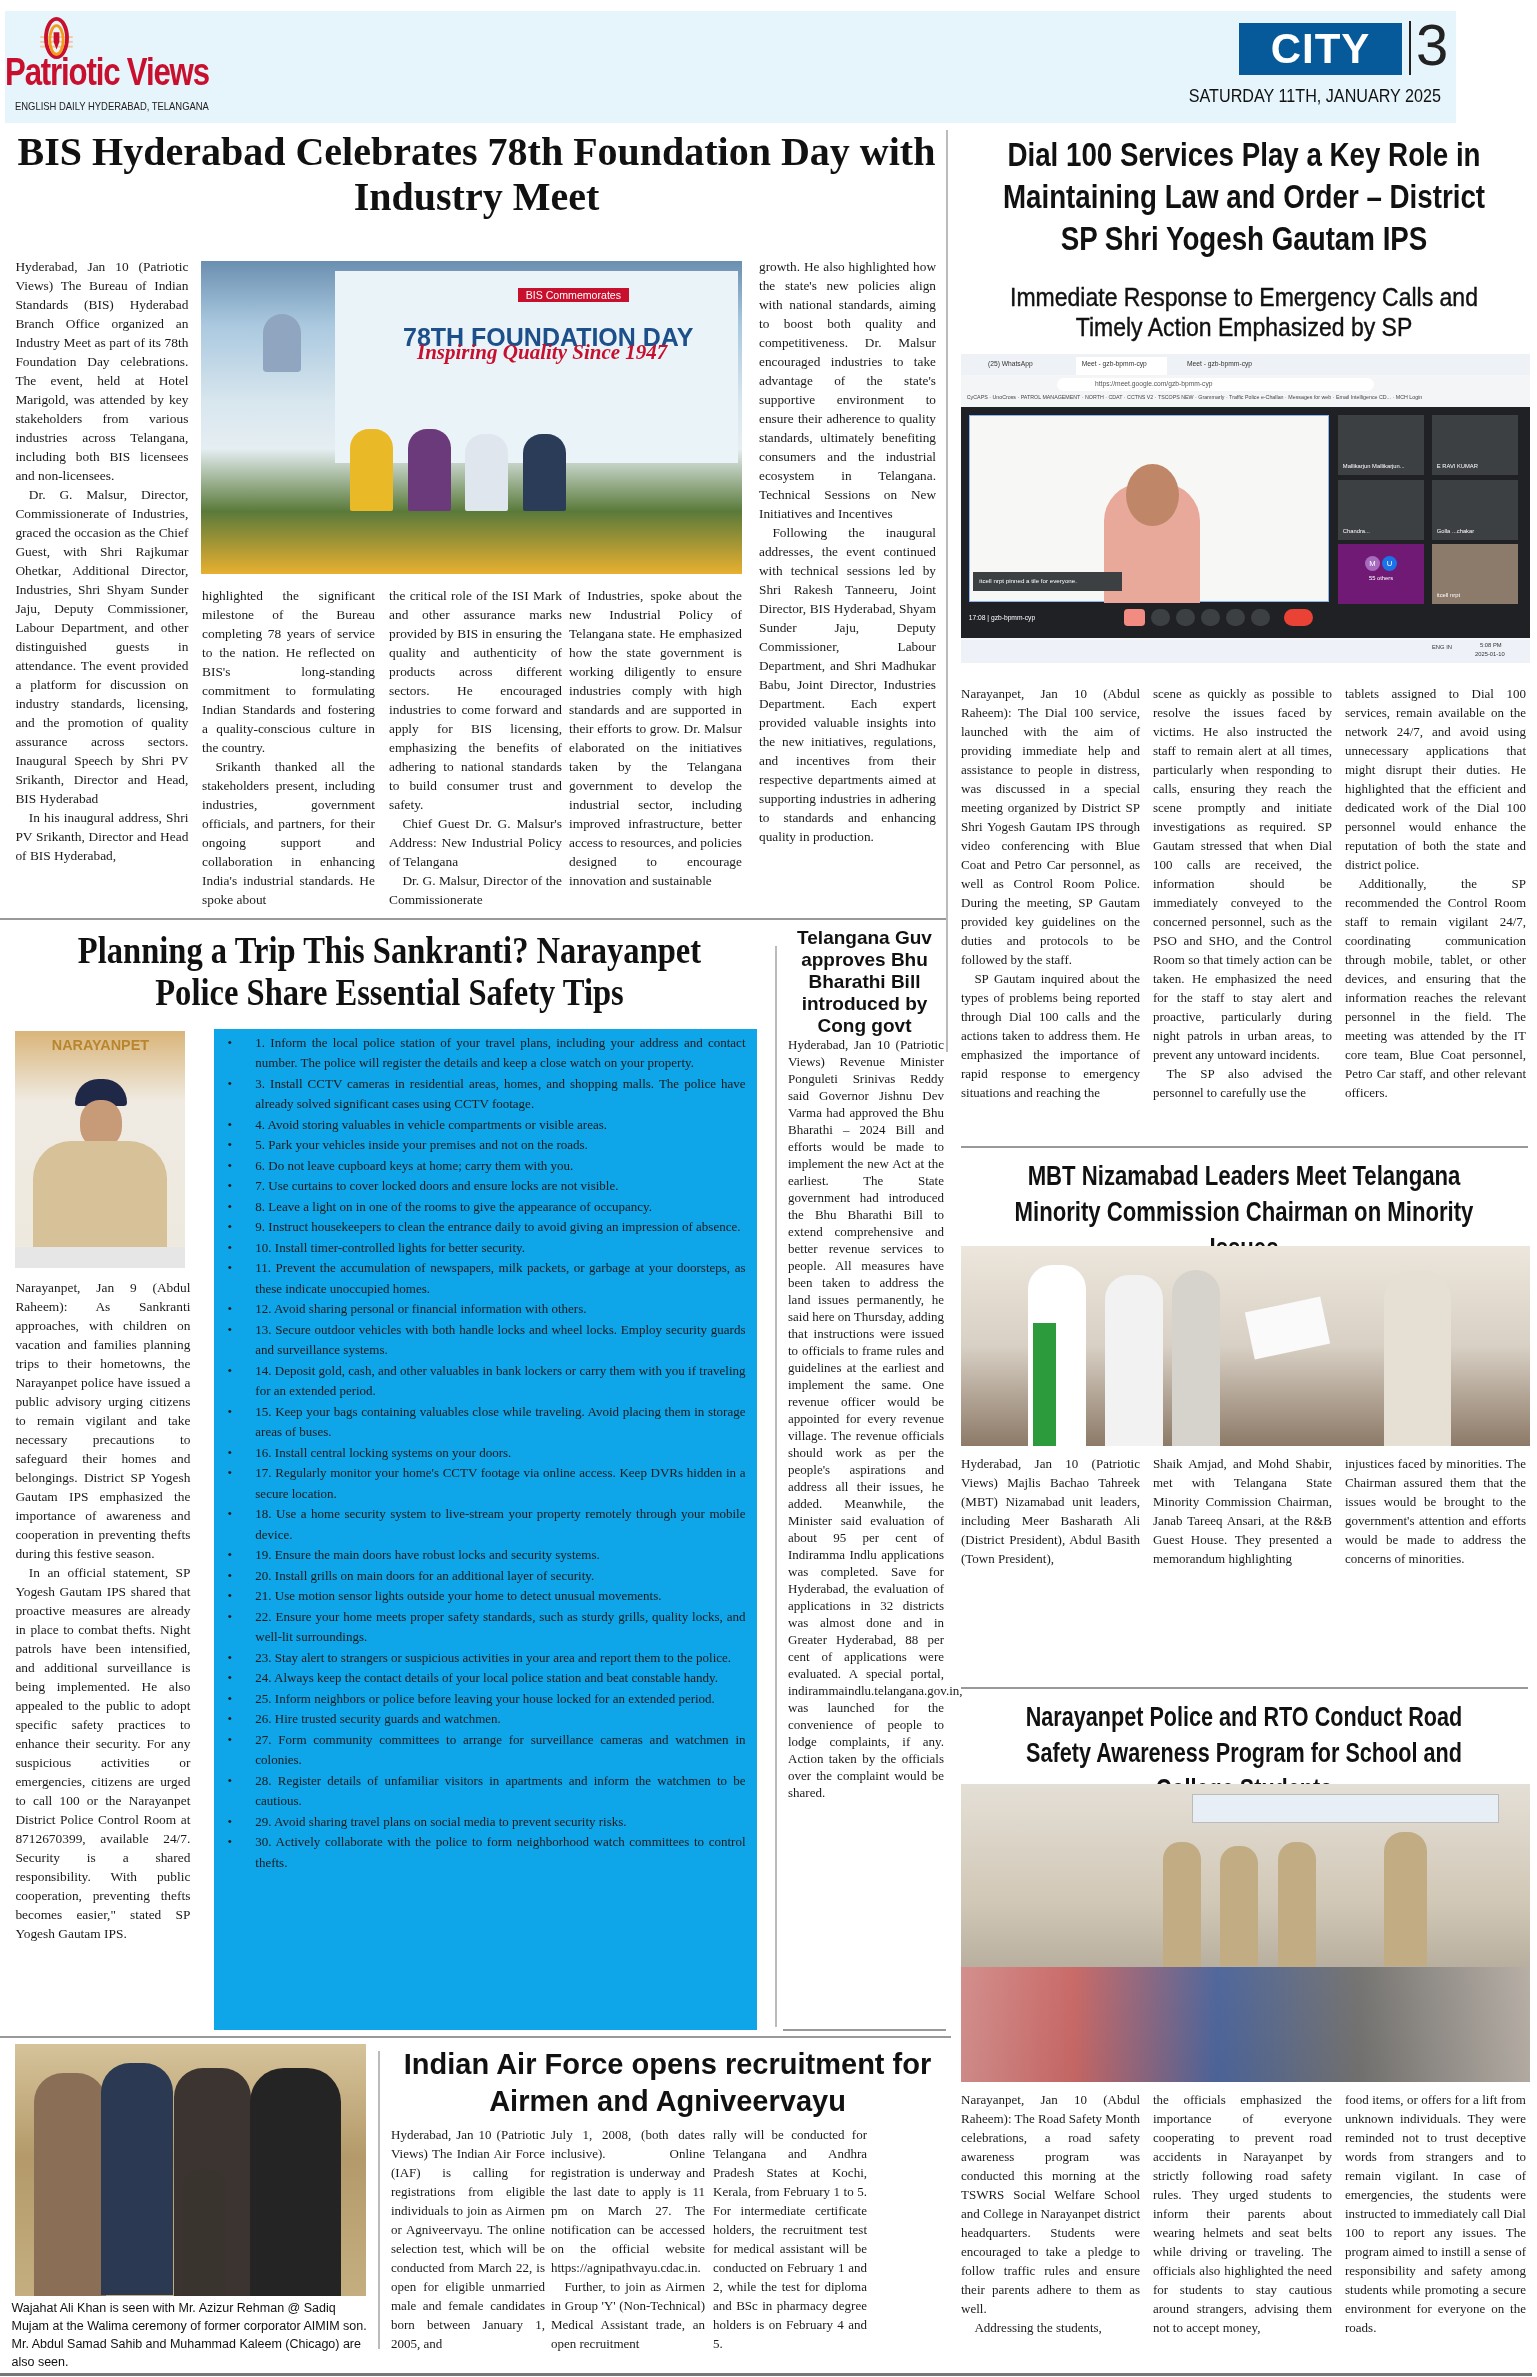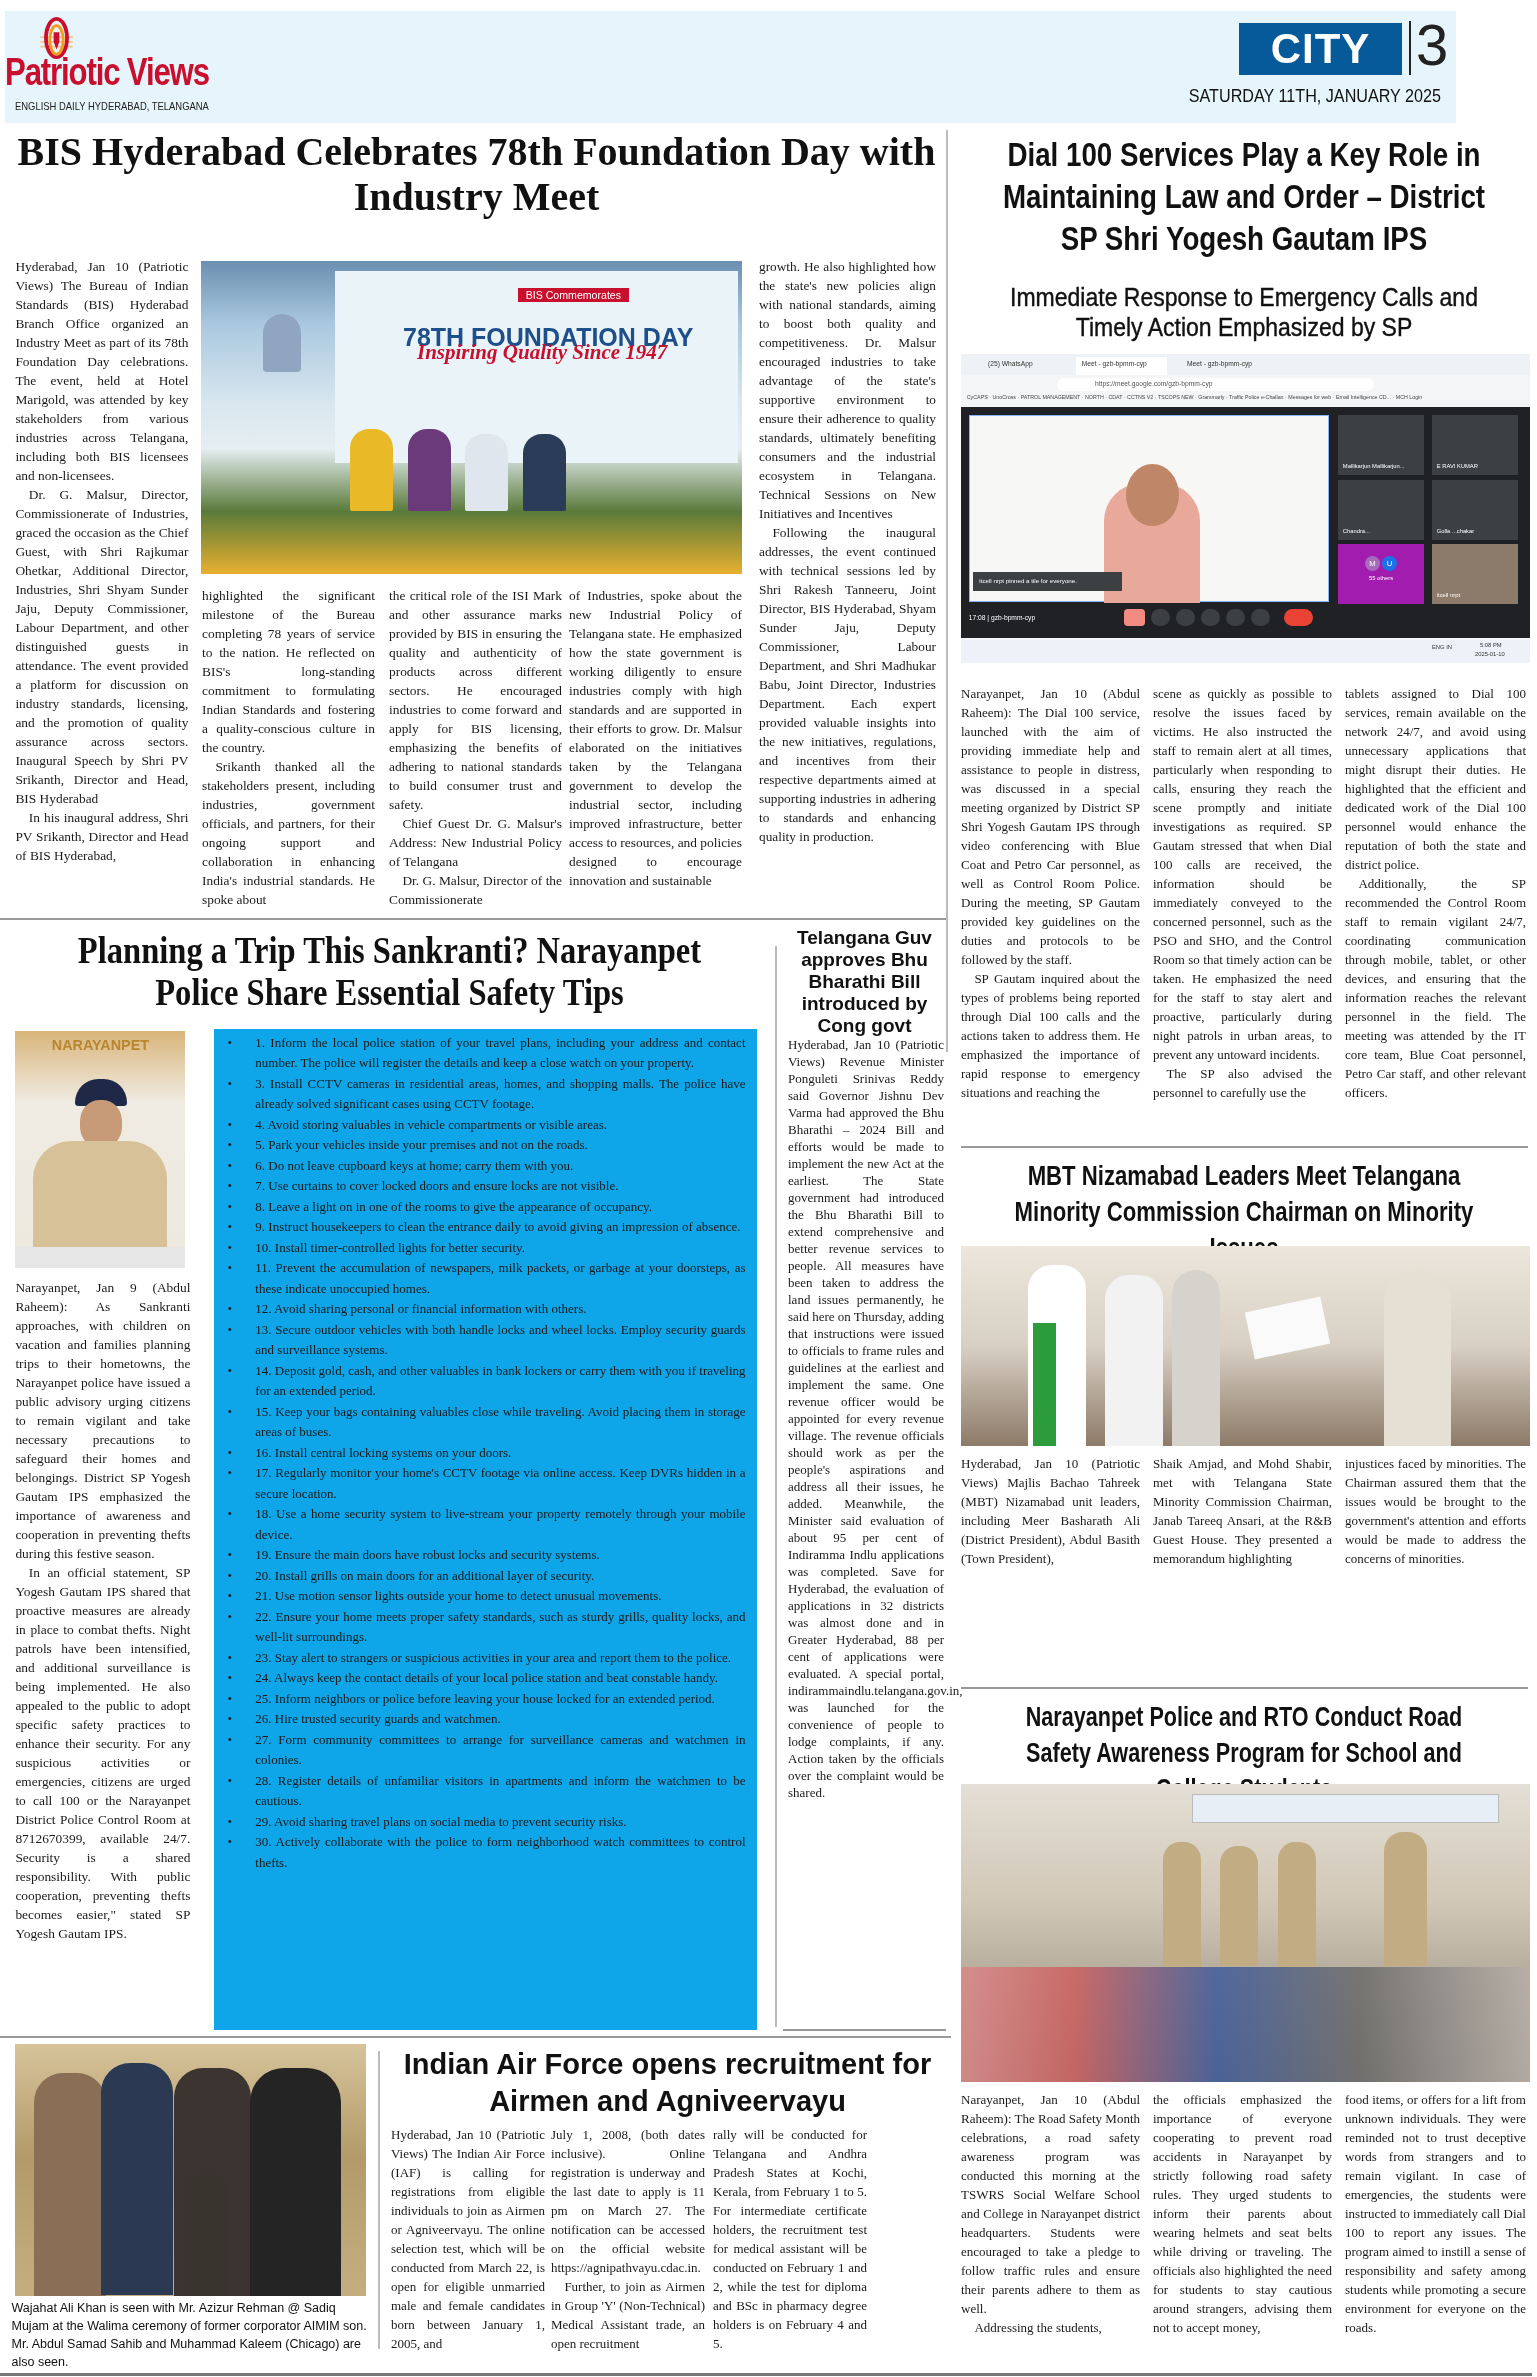--- a/index.html
+++ b/index.html
@@ -124,21 +124,21 @@
       </div>
     <div style="position:absolute;left:471px;top:7.7px;width:86px;height:60px;background:#3c4043;color:#fff;font-size:5.8px;">
         <span style="position:absolute;left:4.8px;bottom:5.8px;">E RAVI KUMAR</span>
       </div>
     <div style="position:absolute;left:377px;top:73px;width:86px;height:60px;background:#3c4043;color:#fff;font-size:5.8px;">
         <span style="position:absolute;left:4.8px;bottom:5.8px;">Chandra...</span>
       </div>
     <div style="position:absolute;left:471px;top:73px;width:86px;height:60px;background:#3c4043;color:#fff;font-size:5.8px;">
         <span style="position:absolute;left:4.8px;bottom:5.8px;">Golla ...chakar</span>
       </div>
-    <div style="position:absolute;left:377px;top:137px;width:86px;height:60px;background:#a21caf;color:#fff;font-size:5.8px;text-align:center;">
+    <div style="position:absolute;left:377px;top:137px;width:86px;height:60px;background:#701a75;color:#fff;font-size:5.8px;text-align:center;">
       <div style="margin-top:11.5px;">
         <span style="display:inline-block;width:15.4px;height:15.4px;border-radius:50%;background:#a66bbd;line-height:15.4px;font-size:7.7px;">M</span>
         <span style="display:inline-block;width:15.4px;height:15.4px;border-radius:50%;background:#1a73e8;line-height:15.4px;font-size:7.7px;">U</span>
       </div>
       <div style="margin-top:3.8px;">55 others</div>
     </div>
     <div style="position:absolute;left:471px;top:137px;width:86px;height:60px;background:#8c7a6a;color:#fff;font-size:5.8px;">
         <span style="position:absolute;left:4.8px;bottom:5.8px;">itcell nrpt</span>
       </div>
     <div style="position:absolute;left:7.7px;top:207px;color:#fff;font-size:6.7px;"><span>17:08</span> | <span>gzb-bpmm-cyp</span></div>

